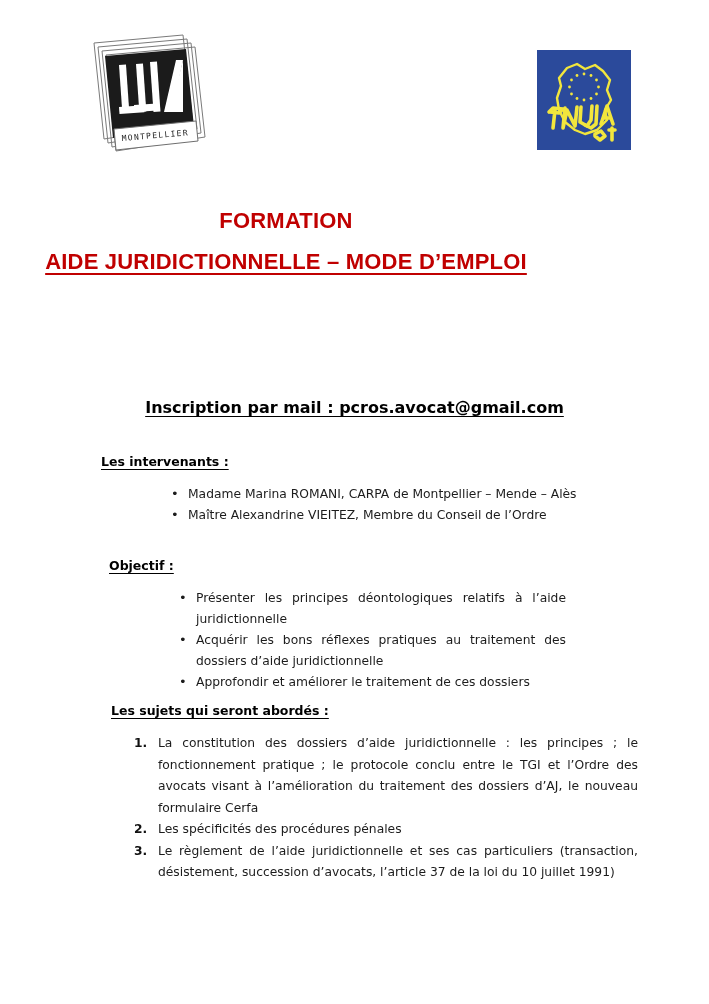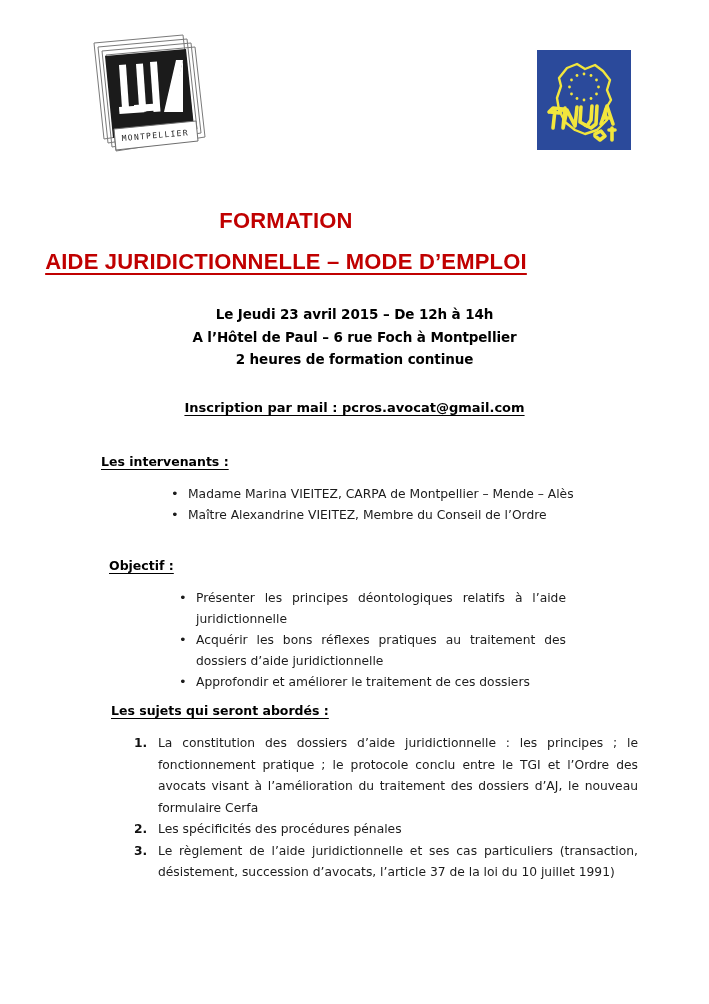--- a/index.html
+++ b/index.html
@@ -94,21 +94,21 @@
     letter-spacing: -0.1px;
   }
   .contact-block {
     position: absolute;
     top: 398px;
     left: 0;
     width: 709px;
     text-align: center;
     font-family: "DejaVu Sans", "Liberation Sans", sans-serif;
     font-weight: bold;
-    font-size: 13px;
+    font-size: 16px;
     line-height: 20px;
     color: #000000;
   }
   .contact-block .underlined {
     text-decoration: underline;
     text-underline-offset: 2.5px;
   }
 
   
   .body-area {
@@ -264,36 +264,31 @@
       </svg>
 
     </div>
   </div>
 
   <div class="title-block">
     <div class="title-main" id="title-main" style="color: rgb(192, 0, 0);">FORMATION</div>
     <div class="title-sub" id="title-sub" style="color: rgb(192, 0, 0); text-decoration-color: rgb(192, 0, 0);">AIDE JURIDICTIONNELLE – MODE D’EMPLOI</div>
   </div>
 
-  <div class="info-block">
-    <div>Le Jeudi 23 avril 2015 – De 12h à 14h</div>
-    <div>A l’Hôtel de Paul – 6 rue Foch à Montpellier</div>
-    <div>2 heures de formation continue</div>
-  </div>
 
   <div class="contact-block">
     <span class="underlined">Inscription par mail : pcros.avocat@gmail.com</span>
   </div>
 
   <div class="body-area">
 
     <div class="section sec-intervenants">
       <div class="section-heading">Les intervenants :</div>
       <ul class="bullets">
-        <li>Madame Marina VIEITEZ, CARPA de Montpellier – Mende – Alès</li>
+        <li>Madame Marina ROMANI, CARPA de Montpellier – Mende – Alès</li>
         <li>Maître Alexandrine VIEITEZ, Membre du Conseil de l’Ordre</li>
       </ul>
     </div>
 
     <div class="section sec-objectif">
       <div class="section-heading">Objectif :</div>
       <ul class="bullets">
         <li>Présenter les principes déontologiques relatifs à l’aide juridictionnelle</li>
         <li>Acquérir les bons réflexes pratiques au traitement des dossiers d’aide juridictionnelle</li>
         <li>Approfondir et améliorer le traitement de ces dossiers</li>

